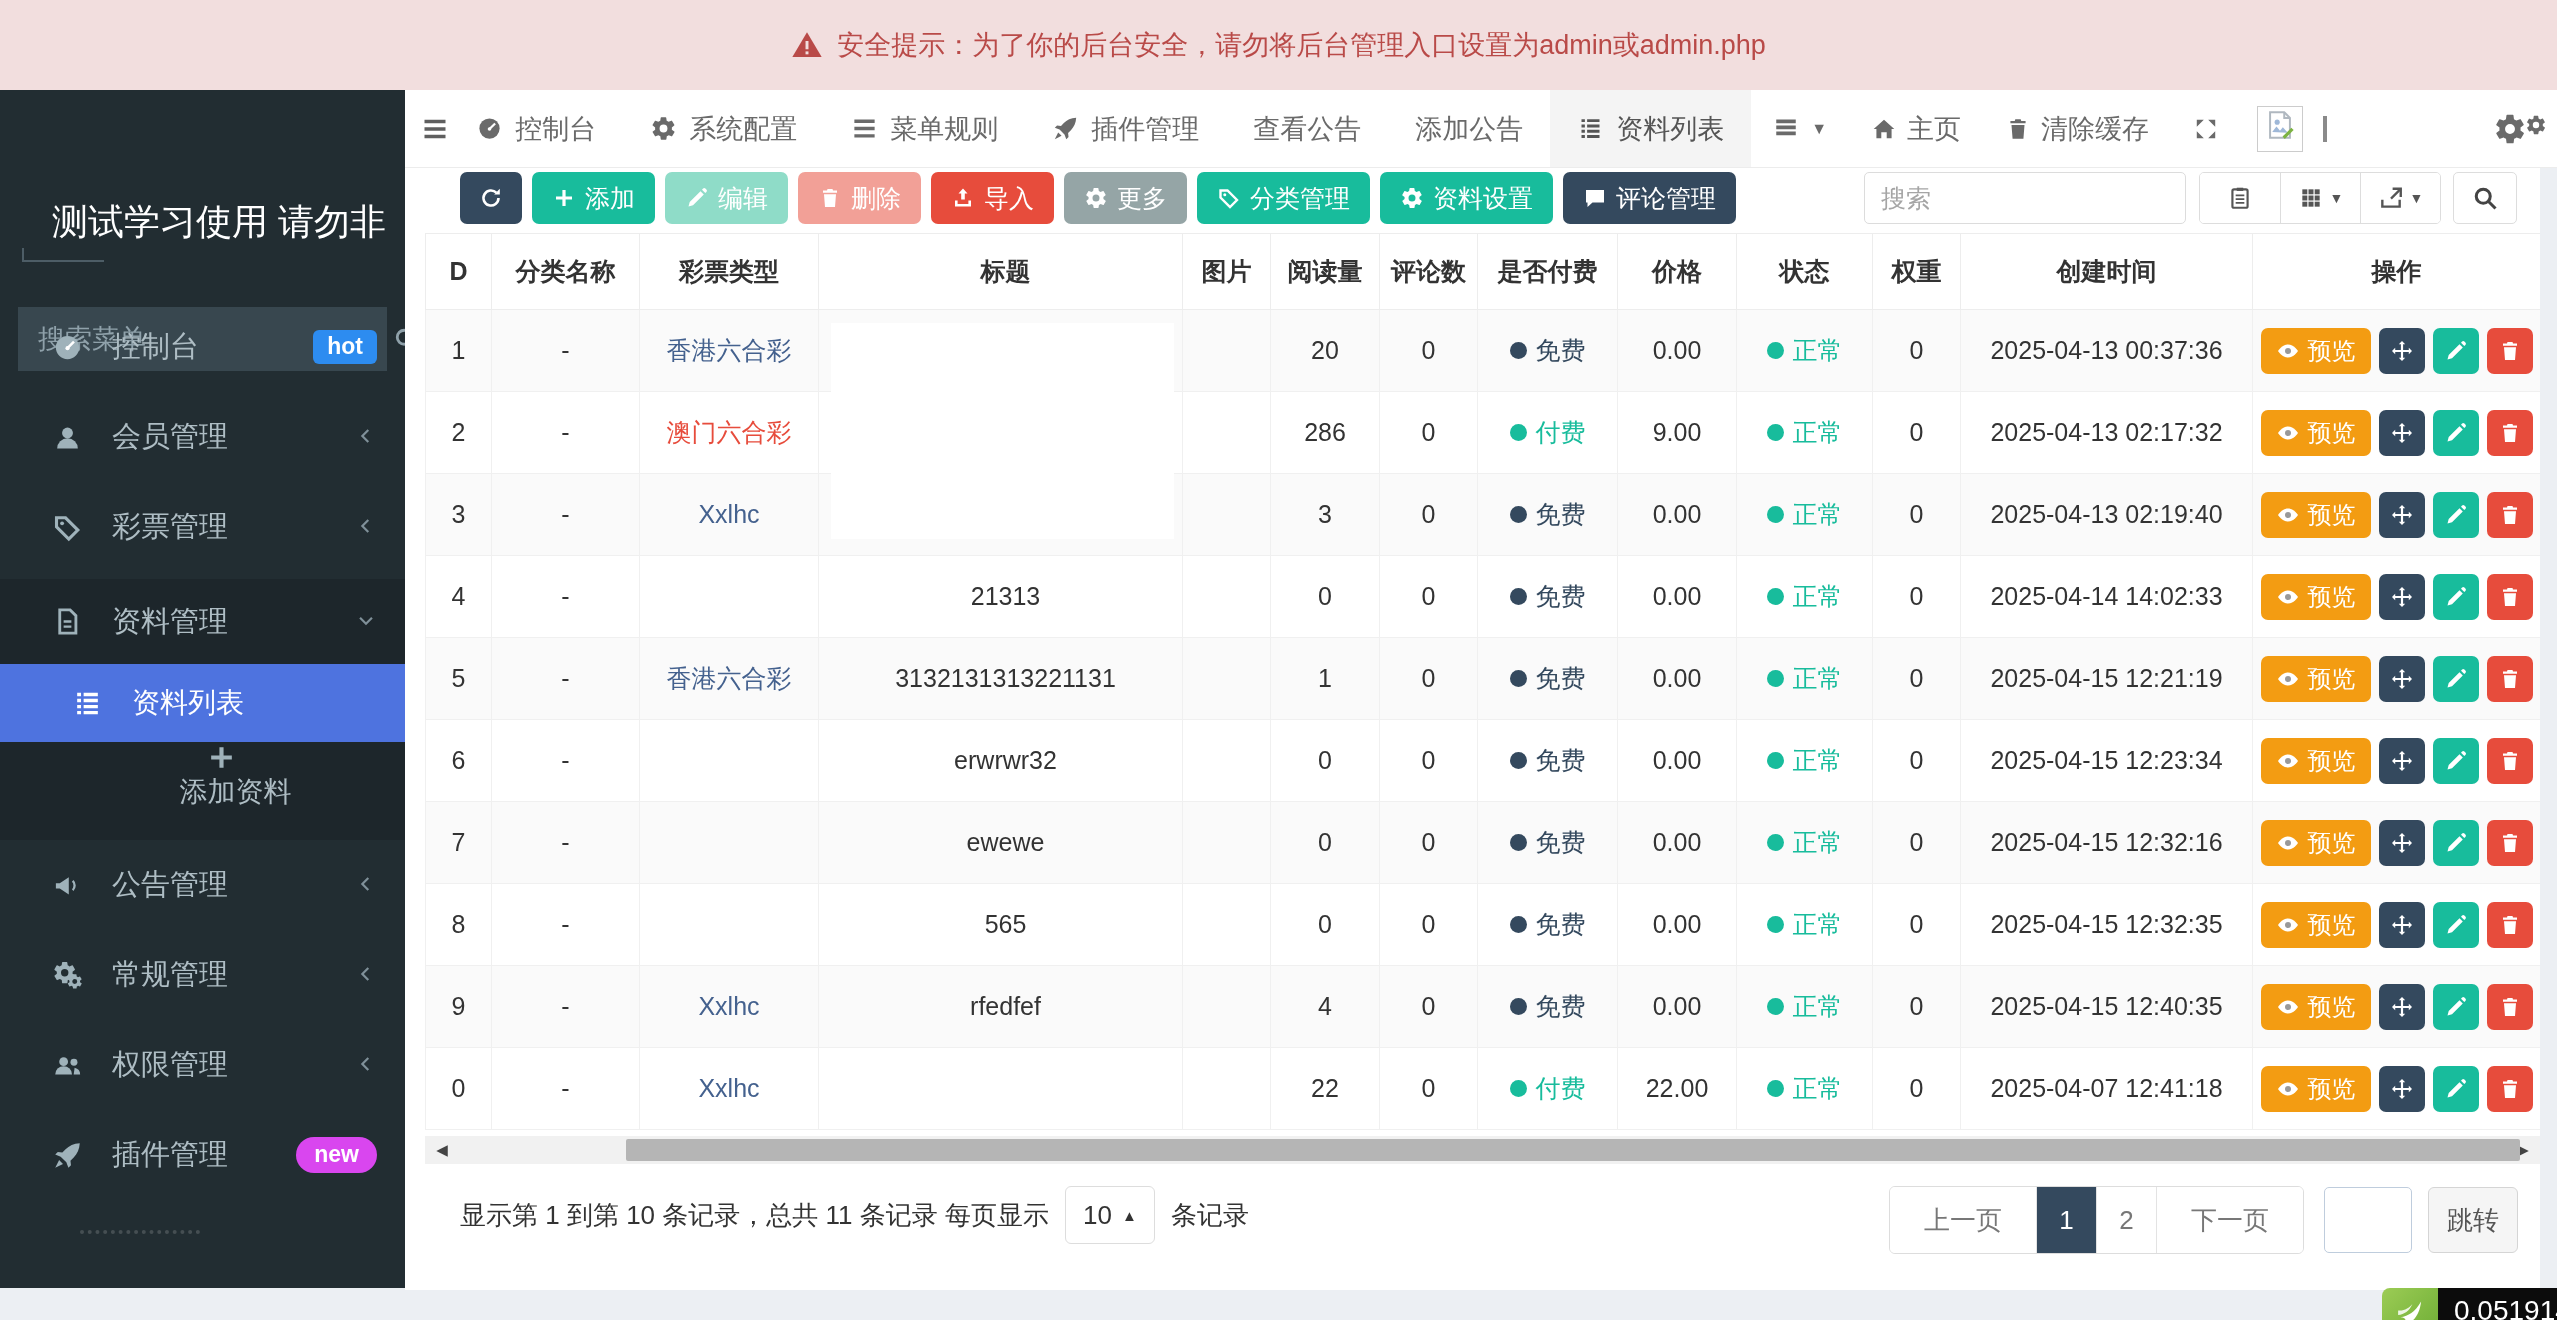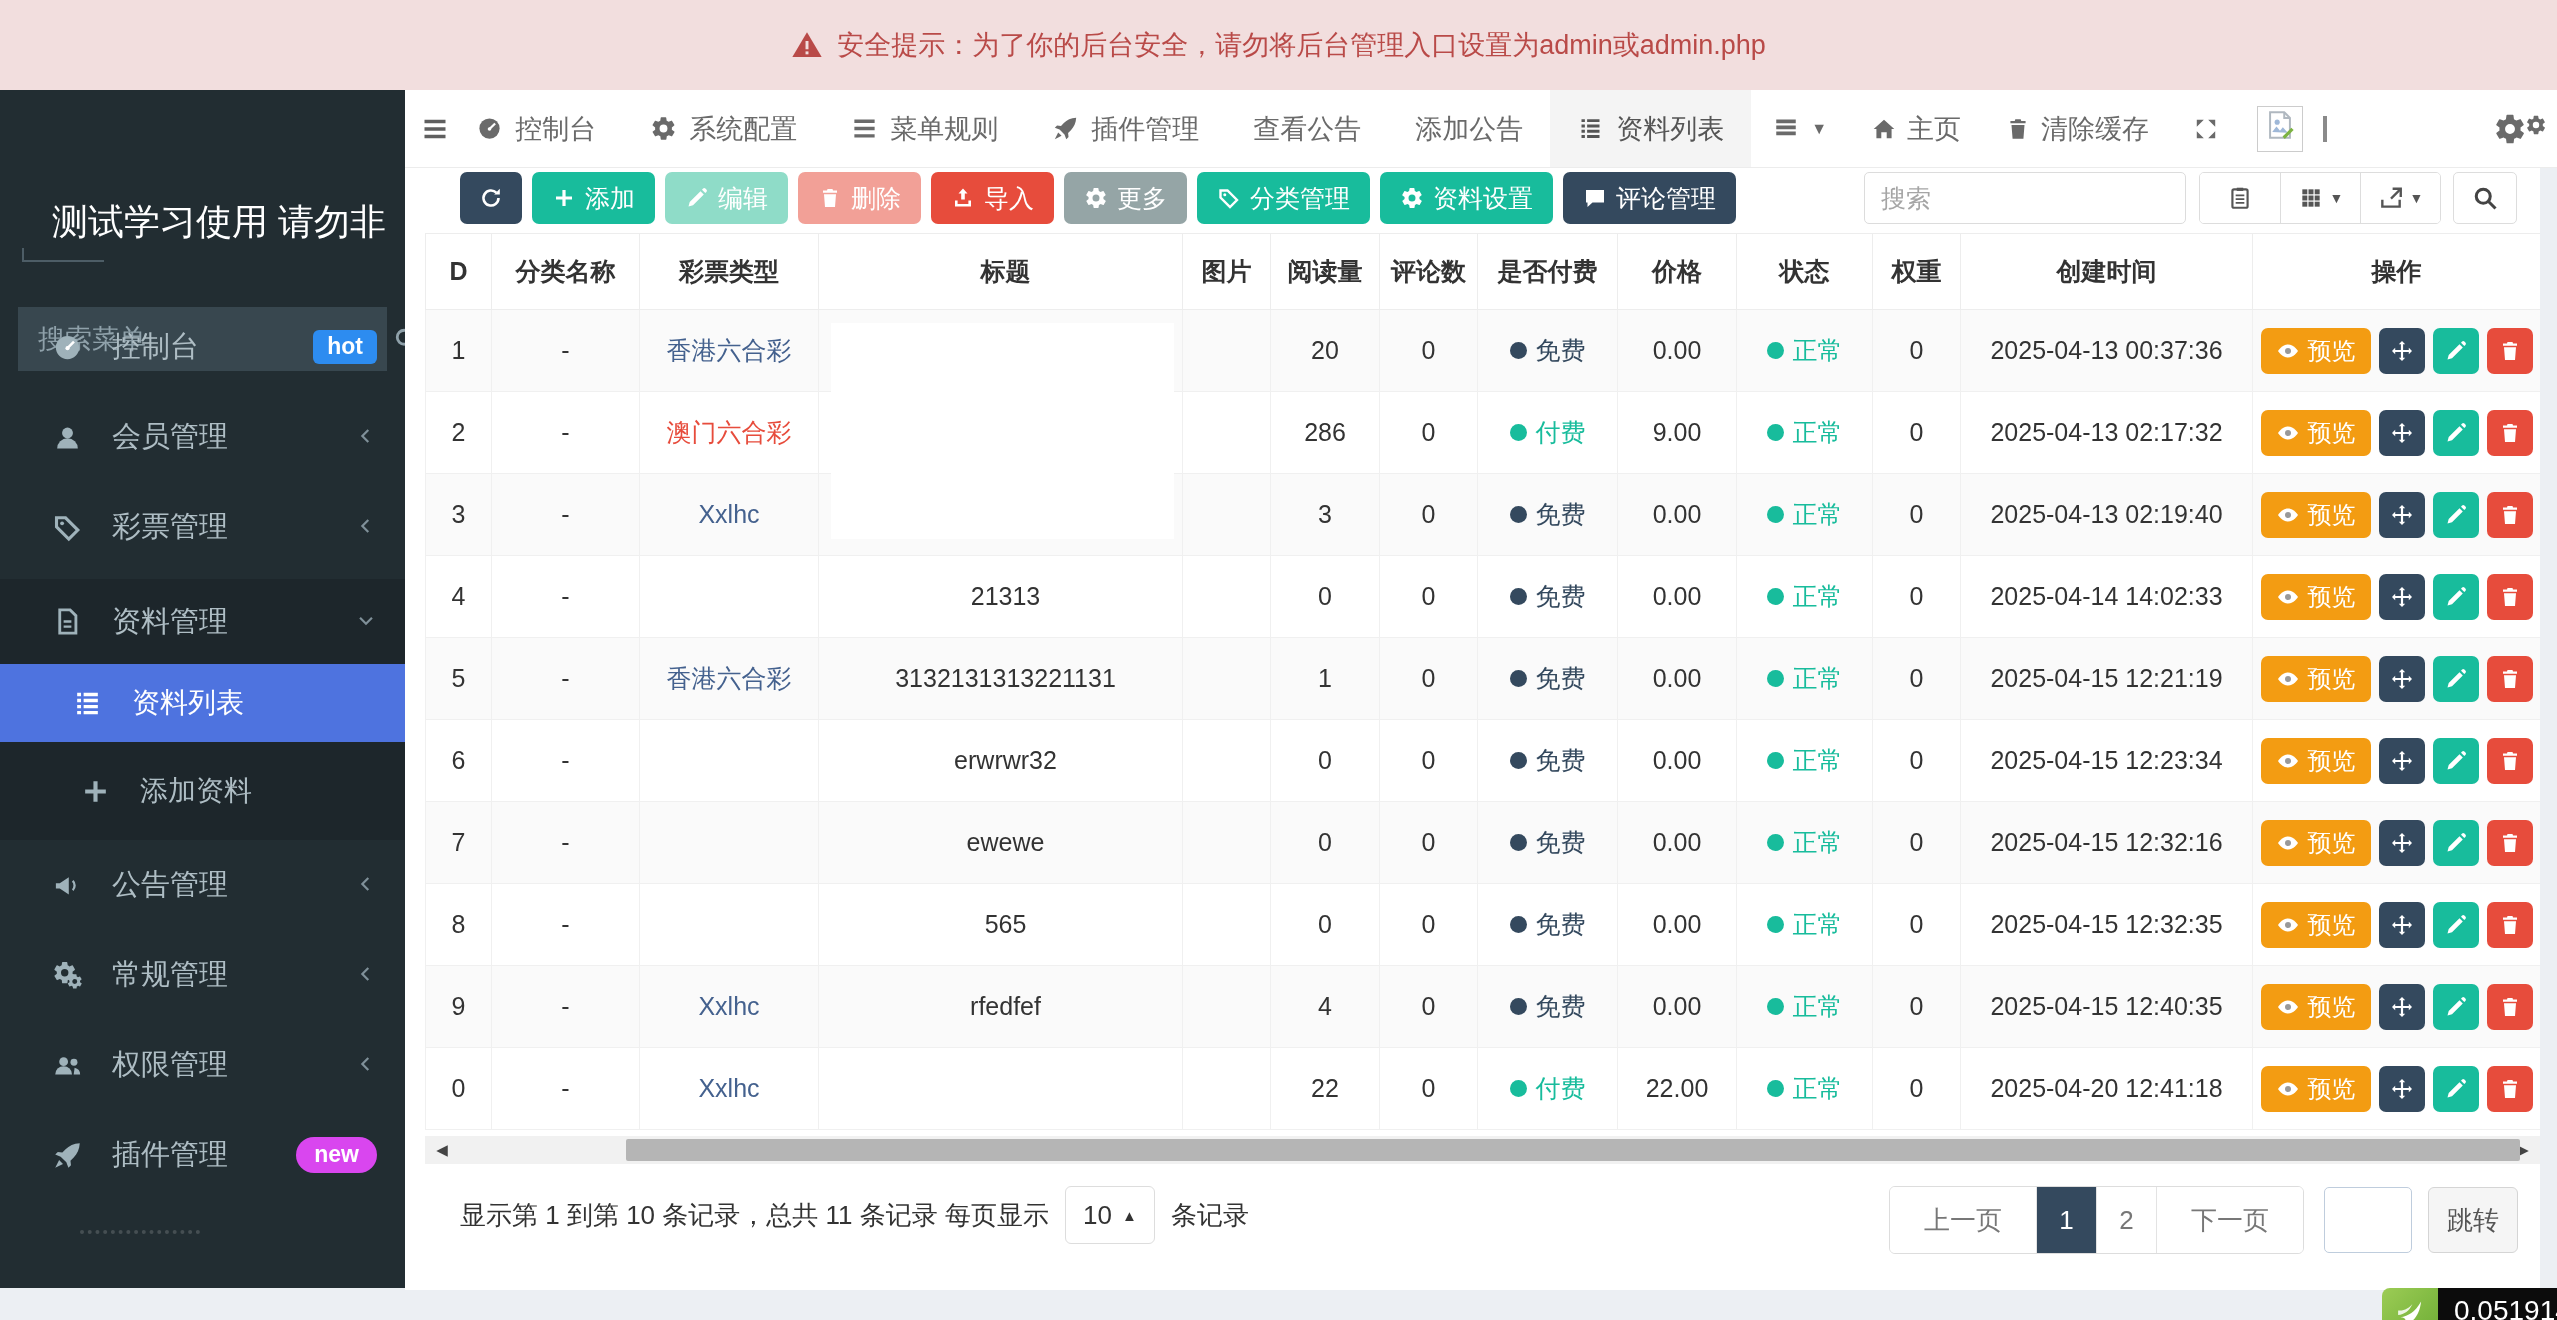--- a/index.html
+++ b/index.html
@@ -195,21 +195,21 @@
       <div class="sb-item   sub active" style="top: 574px; height: 78px;">
         <span class="ic">
           <svg viewBox="0 0 24 24">
             <path d="M4 5h3M4 9.7h3M4 14.4h3M4 19.1h3" stroke="currentColor" stroke-width="2.6"></path>
             <path d="M9 5h11M9 9.7h11M9 14.4h11M9 19.1h11" stroke="currentColor" stroke-width="2.6"></path>
           </svg>
         </span>
         <span class="lbl">资料列表</span>
         <span class="sb-right"></span>
       </div>
-      <div class="sb-item  dark sub2  " style="top: 652px; height: 98px;">
+      <div class="sb-item  dark sub2  " style="top: 652px; height: 98px; flex-direction: column;">
         <span class="ic">
           <svg viewBox="0 0 24 24">
             <path d="M10.4 4h3.2v6.4H20v3.2h-6.4V20h-3.2v-6.4H4v-3.2h6.4z" fill="currentColor"></path>
           </svg>
         </span>
         <span class="lbl">添加资料</span>
         <span class="sb-right"></span>
       </div>
       <div class="sb-item    " style="top: 750px; height: 90px;">
         <span class="ic">
@@ -971,21 +971,21 @@
             <td><span class="chip">
                 <span class="dot" style="background: rgb(24, 188, 156);"></span>
                 <span style="color: rgb(24, 188, 156);">付费</span>
               </span></td>
             <td>22.00</td>
             <td><span class="chip">
                 <span class="dot" style="background: rgb(24, 188, 156);"></span>
                 <span style="color: rgb(24, 188, 156);">正常</span>
               </span></td>
             <td>0</td>
-            <td>2025-04-20 12:41:18</td>
+            <td>2025-04-07 12:41:18</td>
             <td><button class="abtn preview">
                 <span class="ic">
                   <svg viewBox="0 0 24 24">
                     <path d="M12 5.5c6 0 10 6.5 10 6.5s-4 6.5-10 6.5S2 12 2 12s4-6.5 10-6.5z" fill="currentColor"></path>
                     <circle cx="12" cy="12" r="3" fill="rgba(0,0,0,.4)"></circle>
                   </svg>
                 </span>
                 <span>预览</span>
               </button><button class="abtn sq move">
                 <span class="ic">

